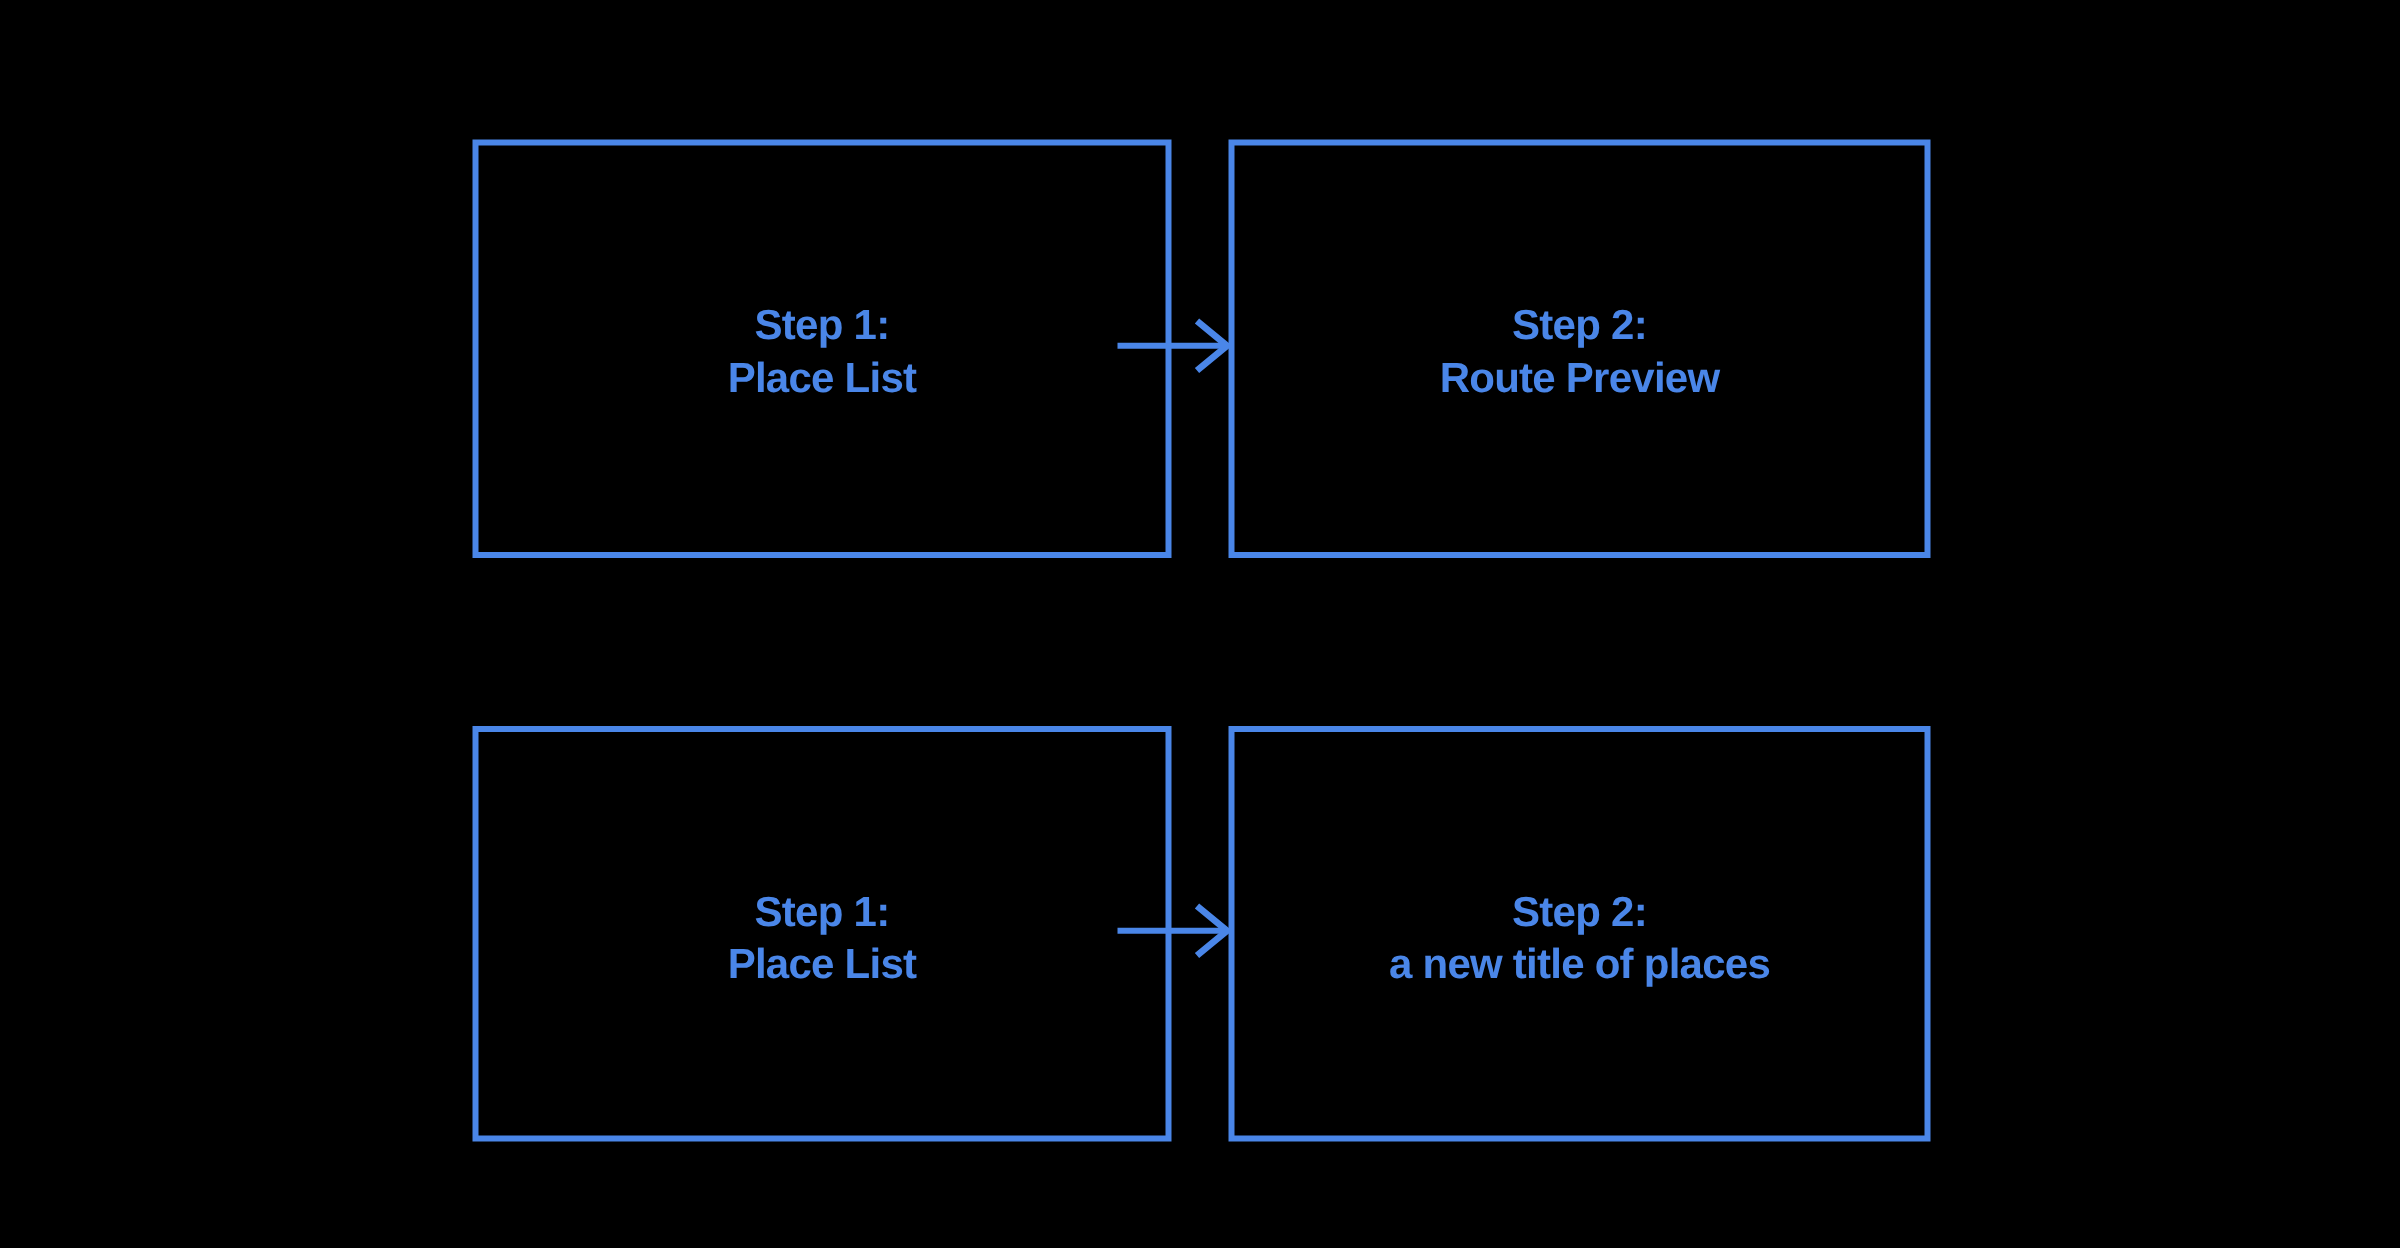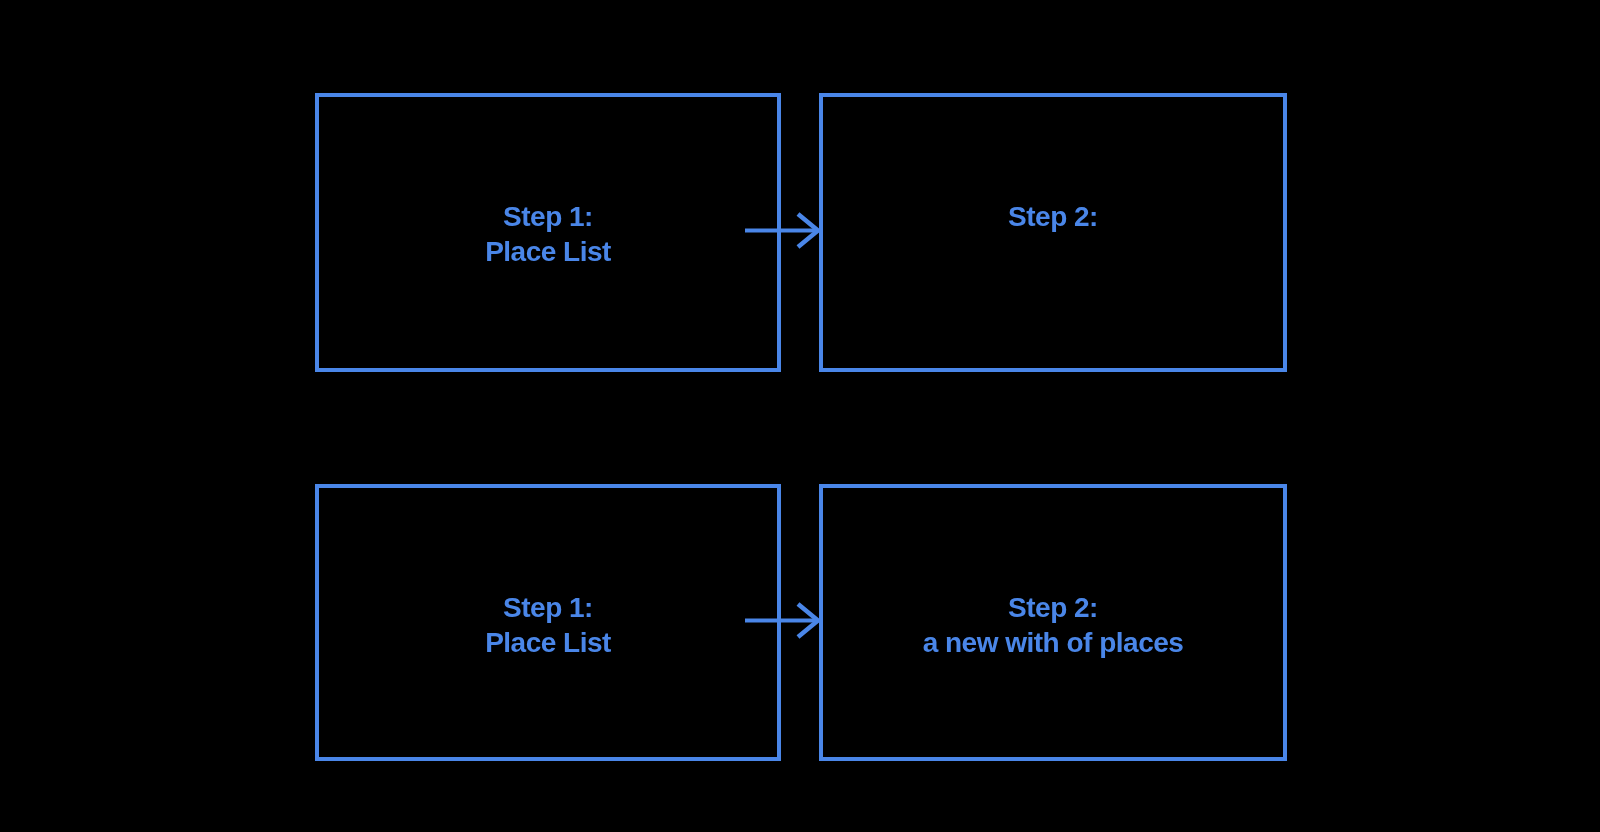--- a/index.html
+++ b/index.html
@@ -65,37 +65,38 @@
   <div class="connector c1">
     <svg viewBox="0 0 84 42" xmlns="http://www.w3.org/2000/svg">
       <line x1="5" y1="20.5" x2="76" y2="20.5" stroke-width="4"></line>
       <polyline points="58,4 78,20.5 58,37" stroke-width="4.5"></polyline>
     </svg>
   </div>
 
   <div class="node b2">
     <div class="node-label">
       <div>Step 2:</div>
+      <div>Route Preview</div>
     </div>
   </div>
 
   <div class="node b3">
     <div class="node-label">
       <div>Step 1:</div>
       <div>Place List</div>
     </div>
   </div>
 
   <div class="connector c2">
     <svg viewBox="0 0 84 42" xmlns="http://www.w3.org/2000/svg">
       <line x1="5" y1="20.5" x2="76" y2="20.5" stroke-width="4"></line>
       <polyline points="58,4 78,20.5 58,37" stroke-width="4.5"></polyline>
     </svg>
   </div>
 
   <div class="node b4">
     <div class="node-label">
       <div>Step 2:</div>
-      <div>a new with of places</div>
+      <div>a new title of places</div>
     </div>
   </div>
 
 </div>
 
 </body></html>

